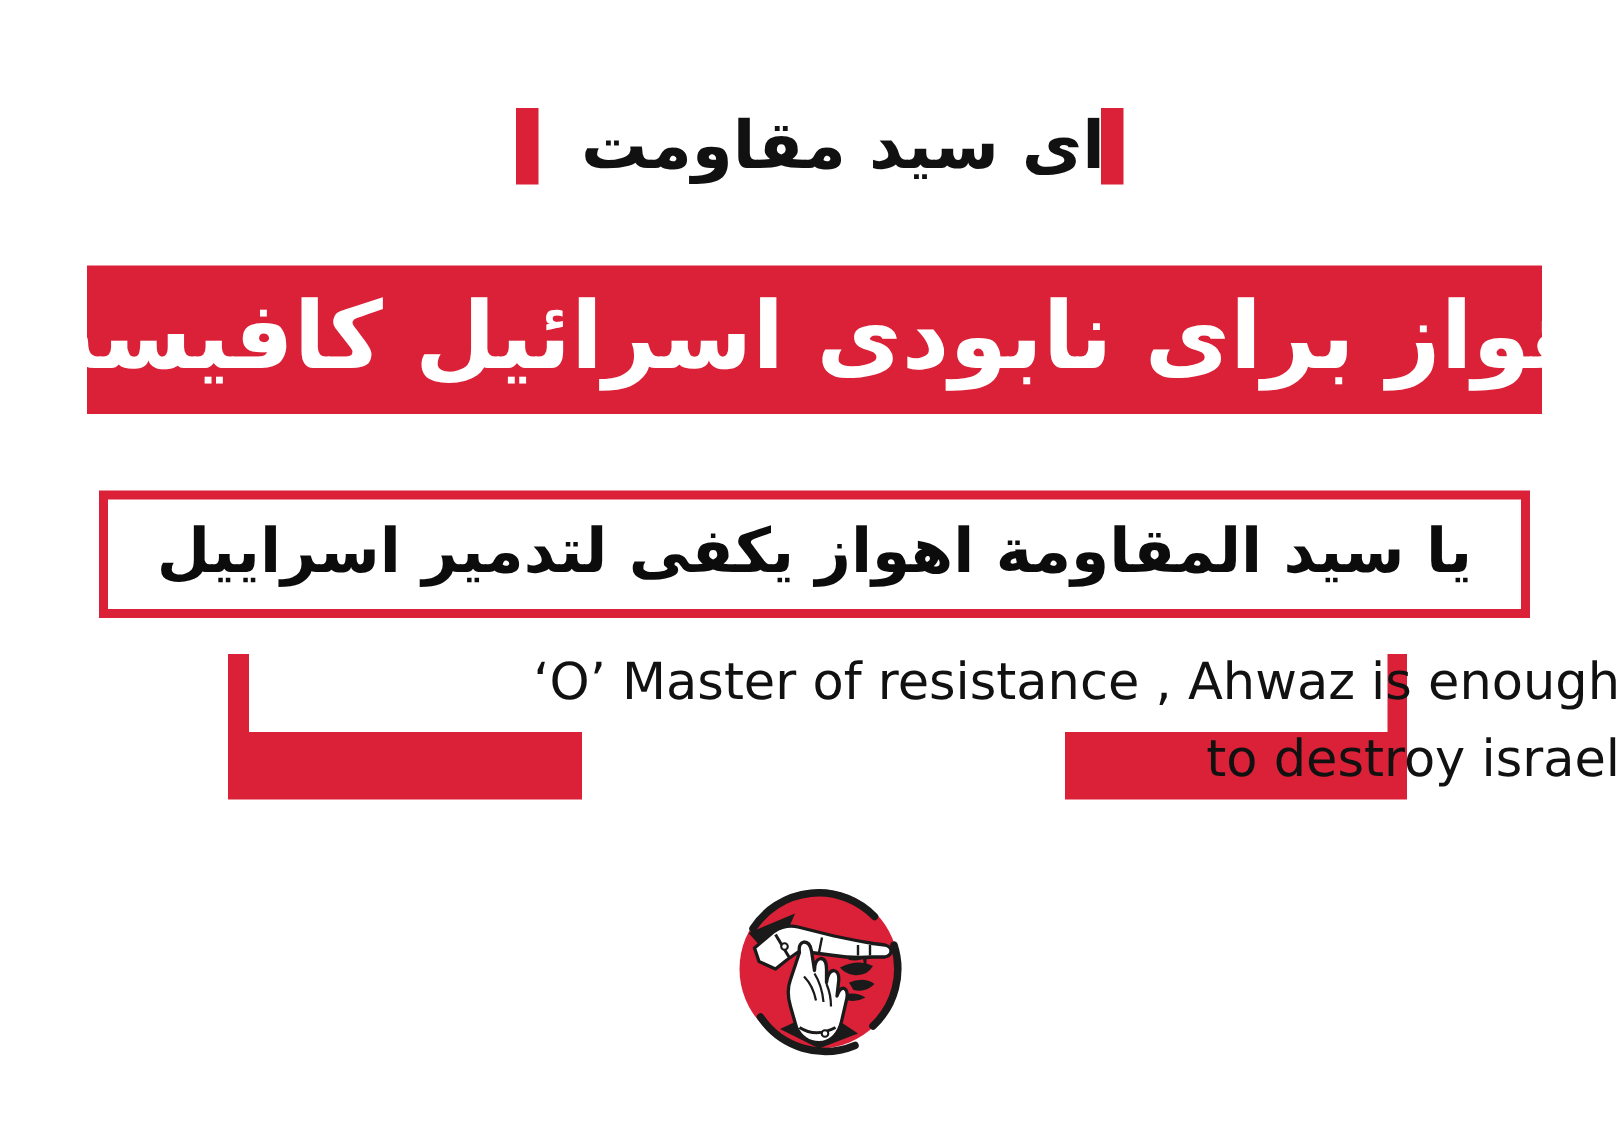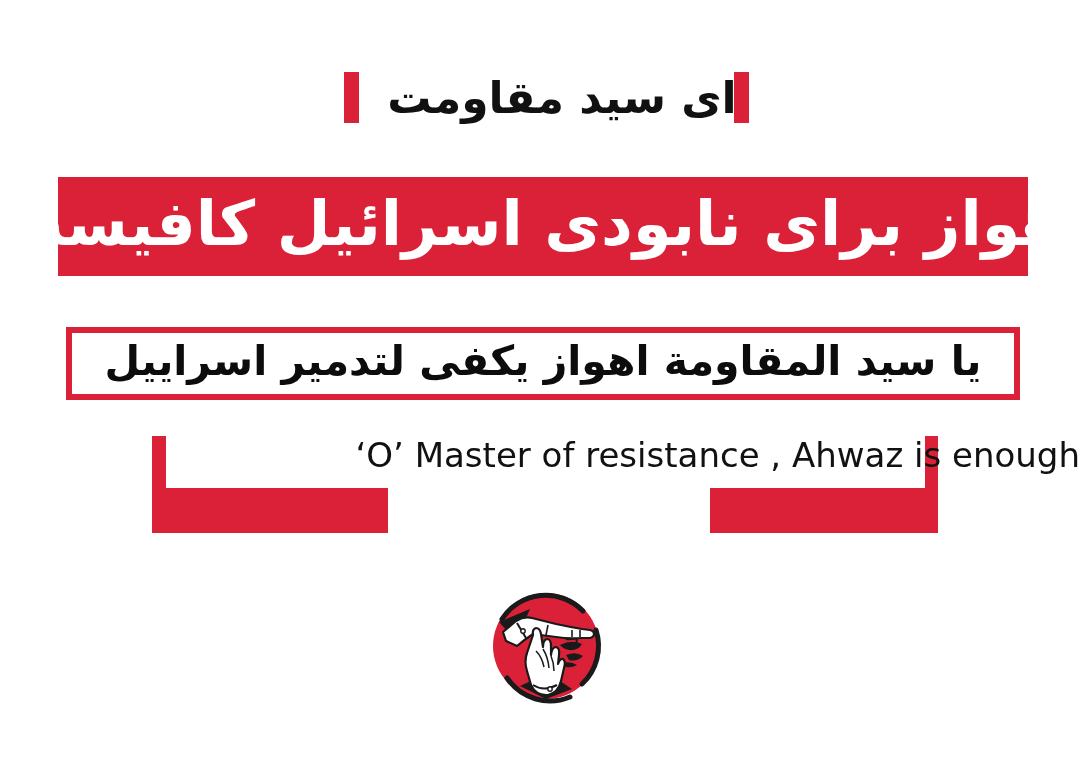--- a/index.html
+++ b/index.html
@@ -84,21 +84,21 @@
     padding-bottom: 6px;
     box-sizing: border-box;
   }
 
   
   .arabic-box {
     position: absolute;
     left: 66px;
     top: 327px;
     width: 954px;
-    height: 73px;
+    height: 85px;
     background: #ffffff;
     border: 6px solid #da2137;
     box-sizing: border-box;
     padding-left: 20px;
   }
   .arabic-text {
     position: absolute;
     inset: 0;
     display: flex;
     align-items: center;
@@ -181,20 +181,21 @@
     <div class="arabic-text">يا سيد المقاومة اهواز يكفى لتدمير اسراييل</div>
   </div>
 
   <div class="english-area">
     <div class="eng-bar left-tab"></div>
     <div class="eng-bar right-tab"></div>
     <div class="eng-bar block-l"></div>
     <div class="eng-bar block-r"></div>
     <div class="english-text">
       <span class="line l1">‘O’ Master of resistance , Ahwaz is enough</span>
+      <span class="line l2">to destroy israel</span>
     </div>
   </div>
 
   <div class="logo">
     <svg viewBox="0 0 120 122" xmlns="http://www.w3.org/2000/svg" role="img" aria-label="emblem">
 
       <circle cx="60" cy="61" r="53" fill="#da2137"></circle>
 
       <g fill="none" stroke="#1a1a1a" stroke-width="5" stroke-linecap="round">
         <path d="M 16 34 A 52 52 0 0 1 97 26"></path>

